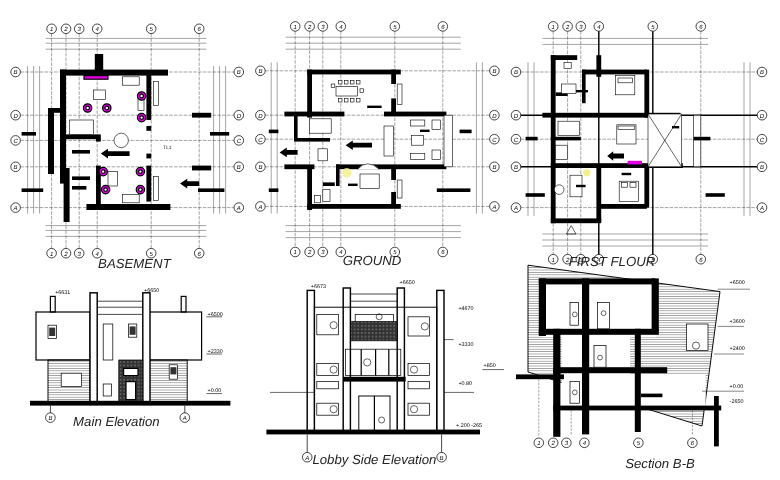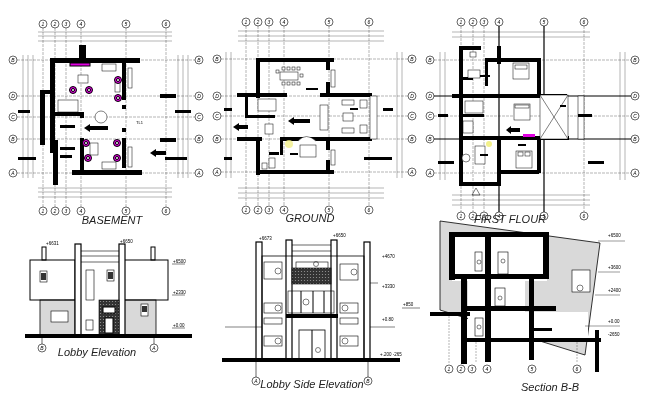--- a/index.html
+++ b/index.html
@@ -604,15 +604,15 @@
         <text x="487" y="371">4</text>
         <text x="532" y="371">5</text>
         <text x="577" y="371">6</text>
     </g>
   </g>
 </svg>
 
 <div class="lbl" style="left:112px;top:214px;">BASEMENT</div>
 <div class="lbl" style="left:310px;top:212px;">GROUND</div>
 <div class="lbl" style="left:510px;top:213px;">FIRST FLOUR</div>
-<div class="lbl" style="left:97px;top:346px;">Lobby Elevation</div>
+<div class="lbl" style="left:97px;top:346px;">Main Elevation</div>
 <div class="lbl" style="left:312px;top:378px;">Lobby Side Elevation</div>
 <div class="lbl" style="left:550px;top:381px;">Section B-B</div>
 
 </body></html>

